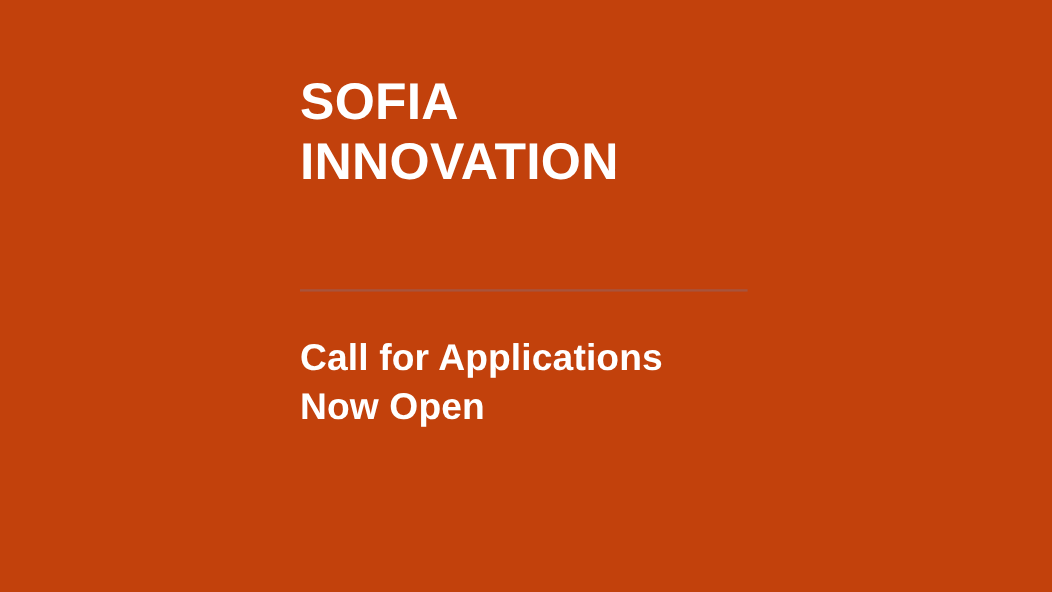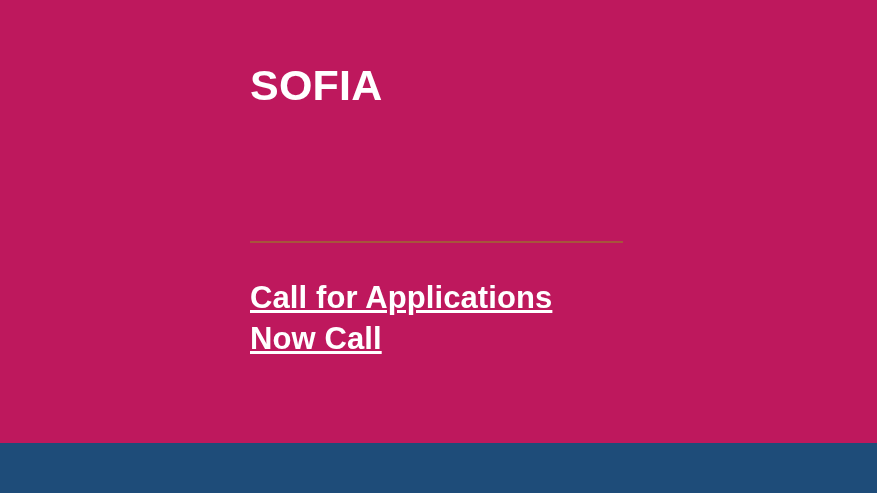--- a/index.html
+++ b/index.html
@@ -11,22 +11,22 @@
     width: 877px;
     height: 493px;
     overflow: hidden;
     font-family: "Liberation Sans", sans-serif;
     background: #1e4c79;
   }
 
   .slide {
     position: relative;
     width: 877px;
-    height: 443px;
-    background: #be185d;
+    height: 493px;
+    background: #c2410c;
     box-sizing: border-box;
   }
 
   
   .content {
     position: absolute;
     left: 250px;
     top: 60px;
     width: 600px;
   }
@@ -70,21 +70,20 @@
     color: #ffffff;
     font-family: "Liberation Sans", sans-serif;
     font-size: 31px;
     font-weight: 600;
     line-height: 1.31;
     letter-spacing: 0.1px;
     white-space: nowrap;
   }
   .subtitle-line {
     display: block;
-    text-decoration: underline;
   }
 
   
   .logo {
     position: absolute;
     left: 676px;
     top: 378px;
     width: 170px;
     height: 90px;
   }
@@ -95,26 +94,27 @@
   }
 </style>
 </head>
 <body>
 
 <div class="slide">
 
   <div class="content">
     <h1 class="headline">
       <span class="headline-line">SOFIA</span>
+      <span class="headline-line">INNOVATION</span>
     </h1>
   </div>
 
   <div class="divider"></div>
 
   <div class="subtitle-wrap">
     <p class="subtitle">
       <span class="subtitle-line">Call for Applications</span>
-      <span class="subtitle-line">Now Call</span>
+      <span class="subtitle-line">Now Open</span>
     </p>
   </div>
 
 
 </div>
 
 </body></html>

